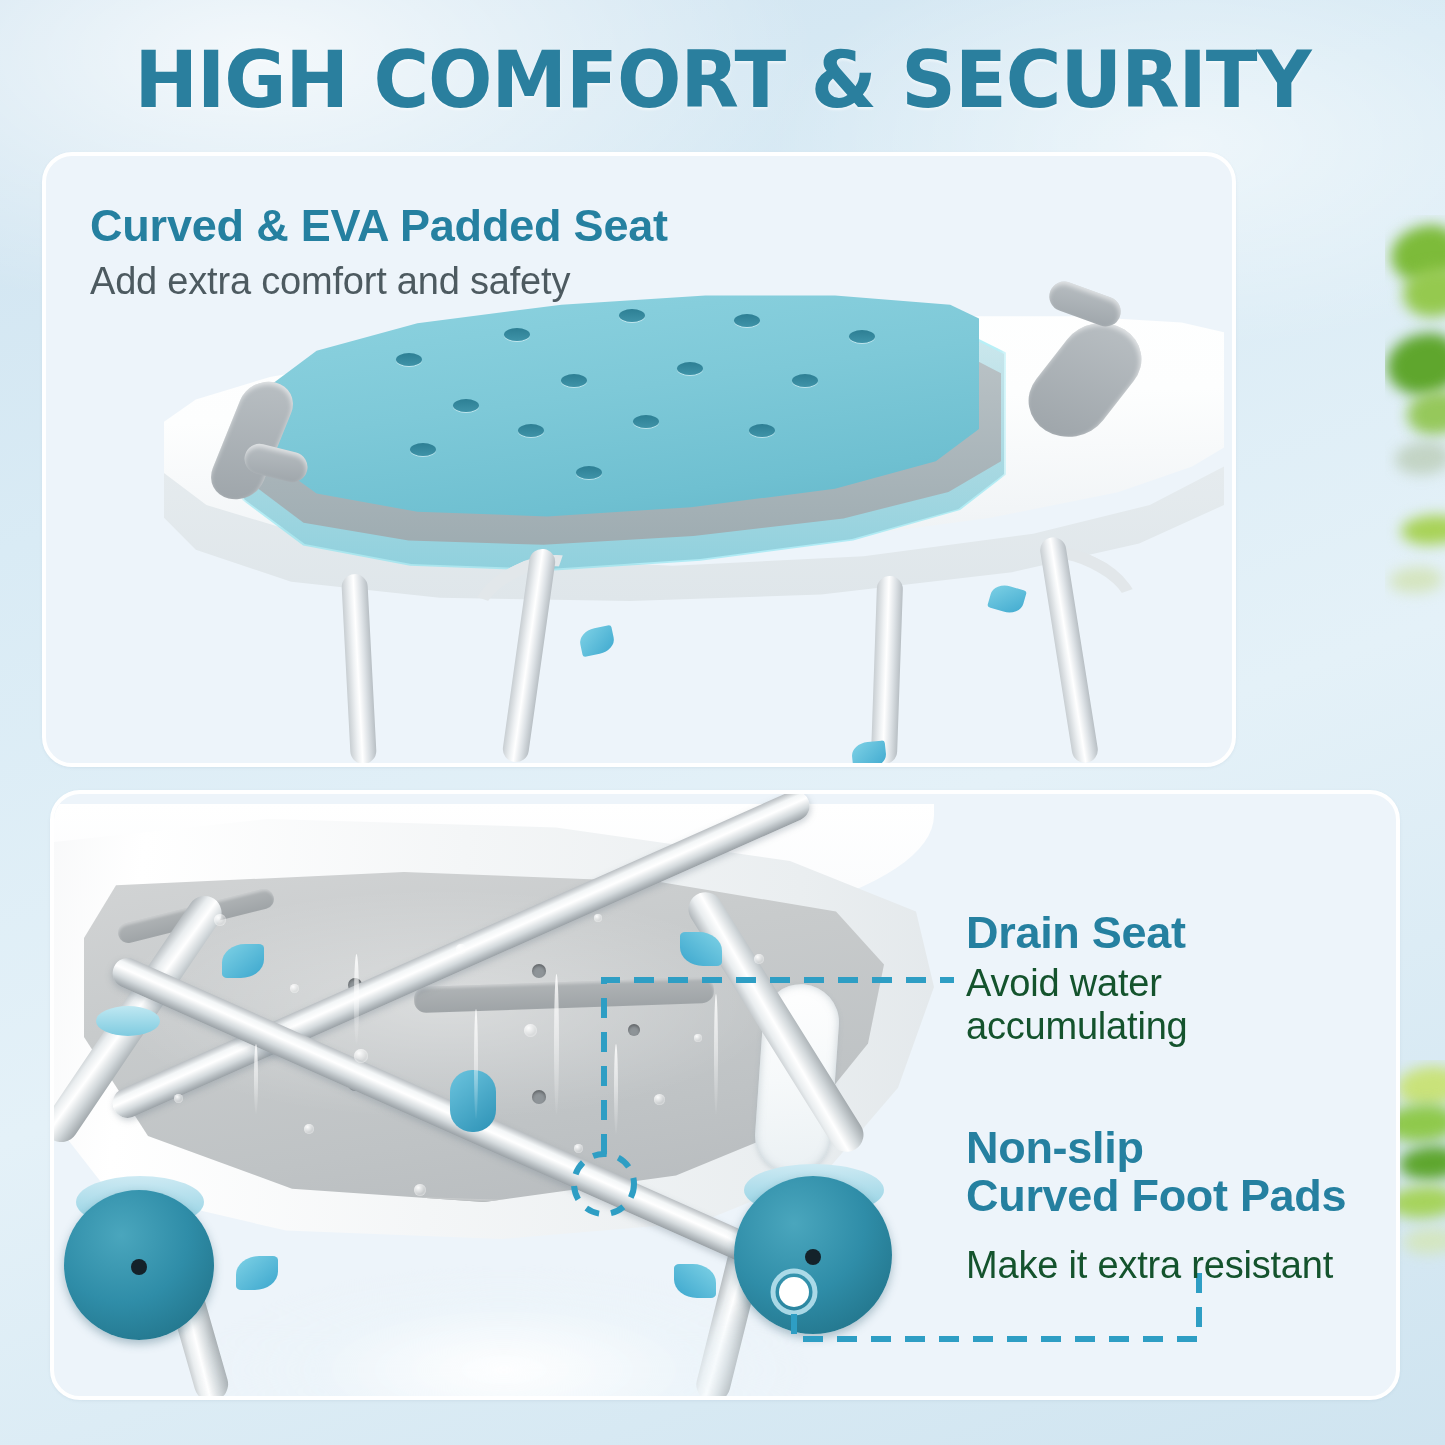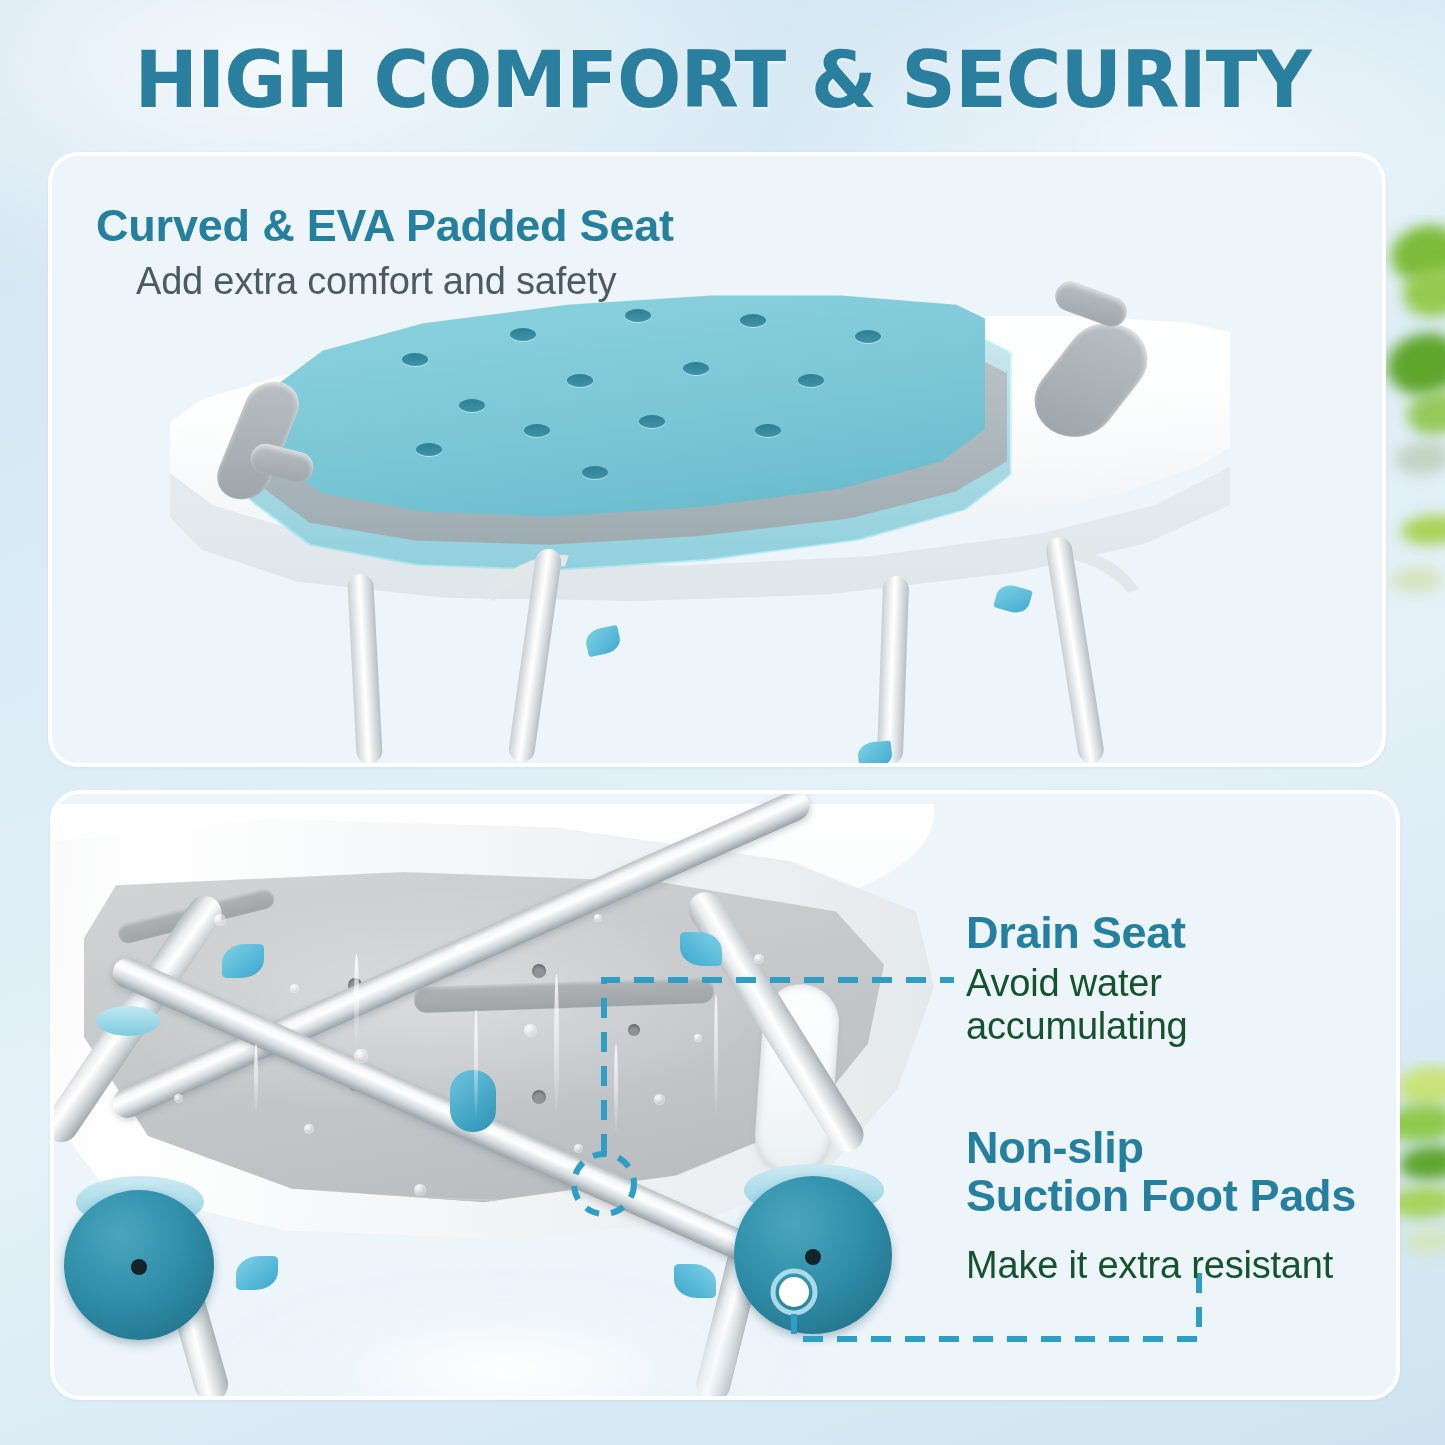--- a/index.html
+++ b/index.html
@@ -35,35 +35,35 @@
 
   
   .panel {
     position:absolute;
     background:#edf4fa;
     border:4px solid #ffffff;
     border-radius:30px;
     overflow:hidden;
     box-shadow:0 1px 3px rgba(120,150,170,.12);
   }
-  #panel-top    { left:48px; top:152px; width:1338px; height:615px; }
+  #panel-top    { left:42px; top:152px; width:1194px; height:615px; }
   #panel-bottom { left:50px; top:790px; width:1350px; height:610px; }
 
   .panel-inner { position:absolute; inset:0; }
 
   
   .p1-head {
     position:absolute; left:44px; top:44px;
     font-size:45px; font-weight:bold; color:#2580a0;
     letter-spacing:-.2px; white-space:nowrap;
   }
   .p1-sub {
     position:absolute; left:44px; top:104px;
     font-size:38px; color:#4d5a60; font-weight:normal;
-    letter-spacing:-.2px; white-space:nowrap;margin-left:40px;
+    letter-spacing:-.2px; white-space:nowrap;
   }
 
   
   .seat-scene { position:absolute; left:0; top:0; width:1342px; height:607px; }
 
   
   .seat-board {
     position:absolute; left:118px; top:125px; width:1060px; height:320px;
     background:
       linear-gradient(178deg,#ffffff 0%,#fdfefe 40%,#f2f5f7 72%,#e4e9ec 100%);
@@ -414,16 +414,16 @@
       <circle cx="740" cy="498" r="15" fill="#ffffff"></circle>
       <circle cx="740" cy="498" r="21" fill="none" stroke="#bfe6f2" stroke-width="5" opacity=".85"></circle>
       <path d="M740 520 L740 545 L1145 545 L1145 478" fill="none" stroke="#2e9ec4" stroke-width="6" stroke-dasharray="20 14"></path>
     </svg>
 
     <div class="co-head" id="co1-head">Drain Seat</div>
     <div class="co-sub" id="co1-sub" style="white-space:pre-line;">Avoid water
 accumulating</div>
 
     <div class="co-head" id="co2-head" style="white-space:pre-line;">Non-slip
-Suction Foot Pads</div>
+Curved Foot Pads</div>
     <div class="co-sub" id="co2-sub">Make it extra resistant</div>
   </div>
 </div>
 
 </body></html>

